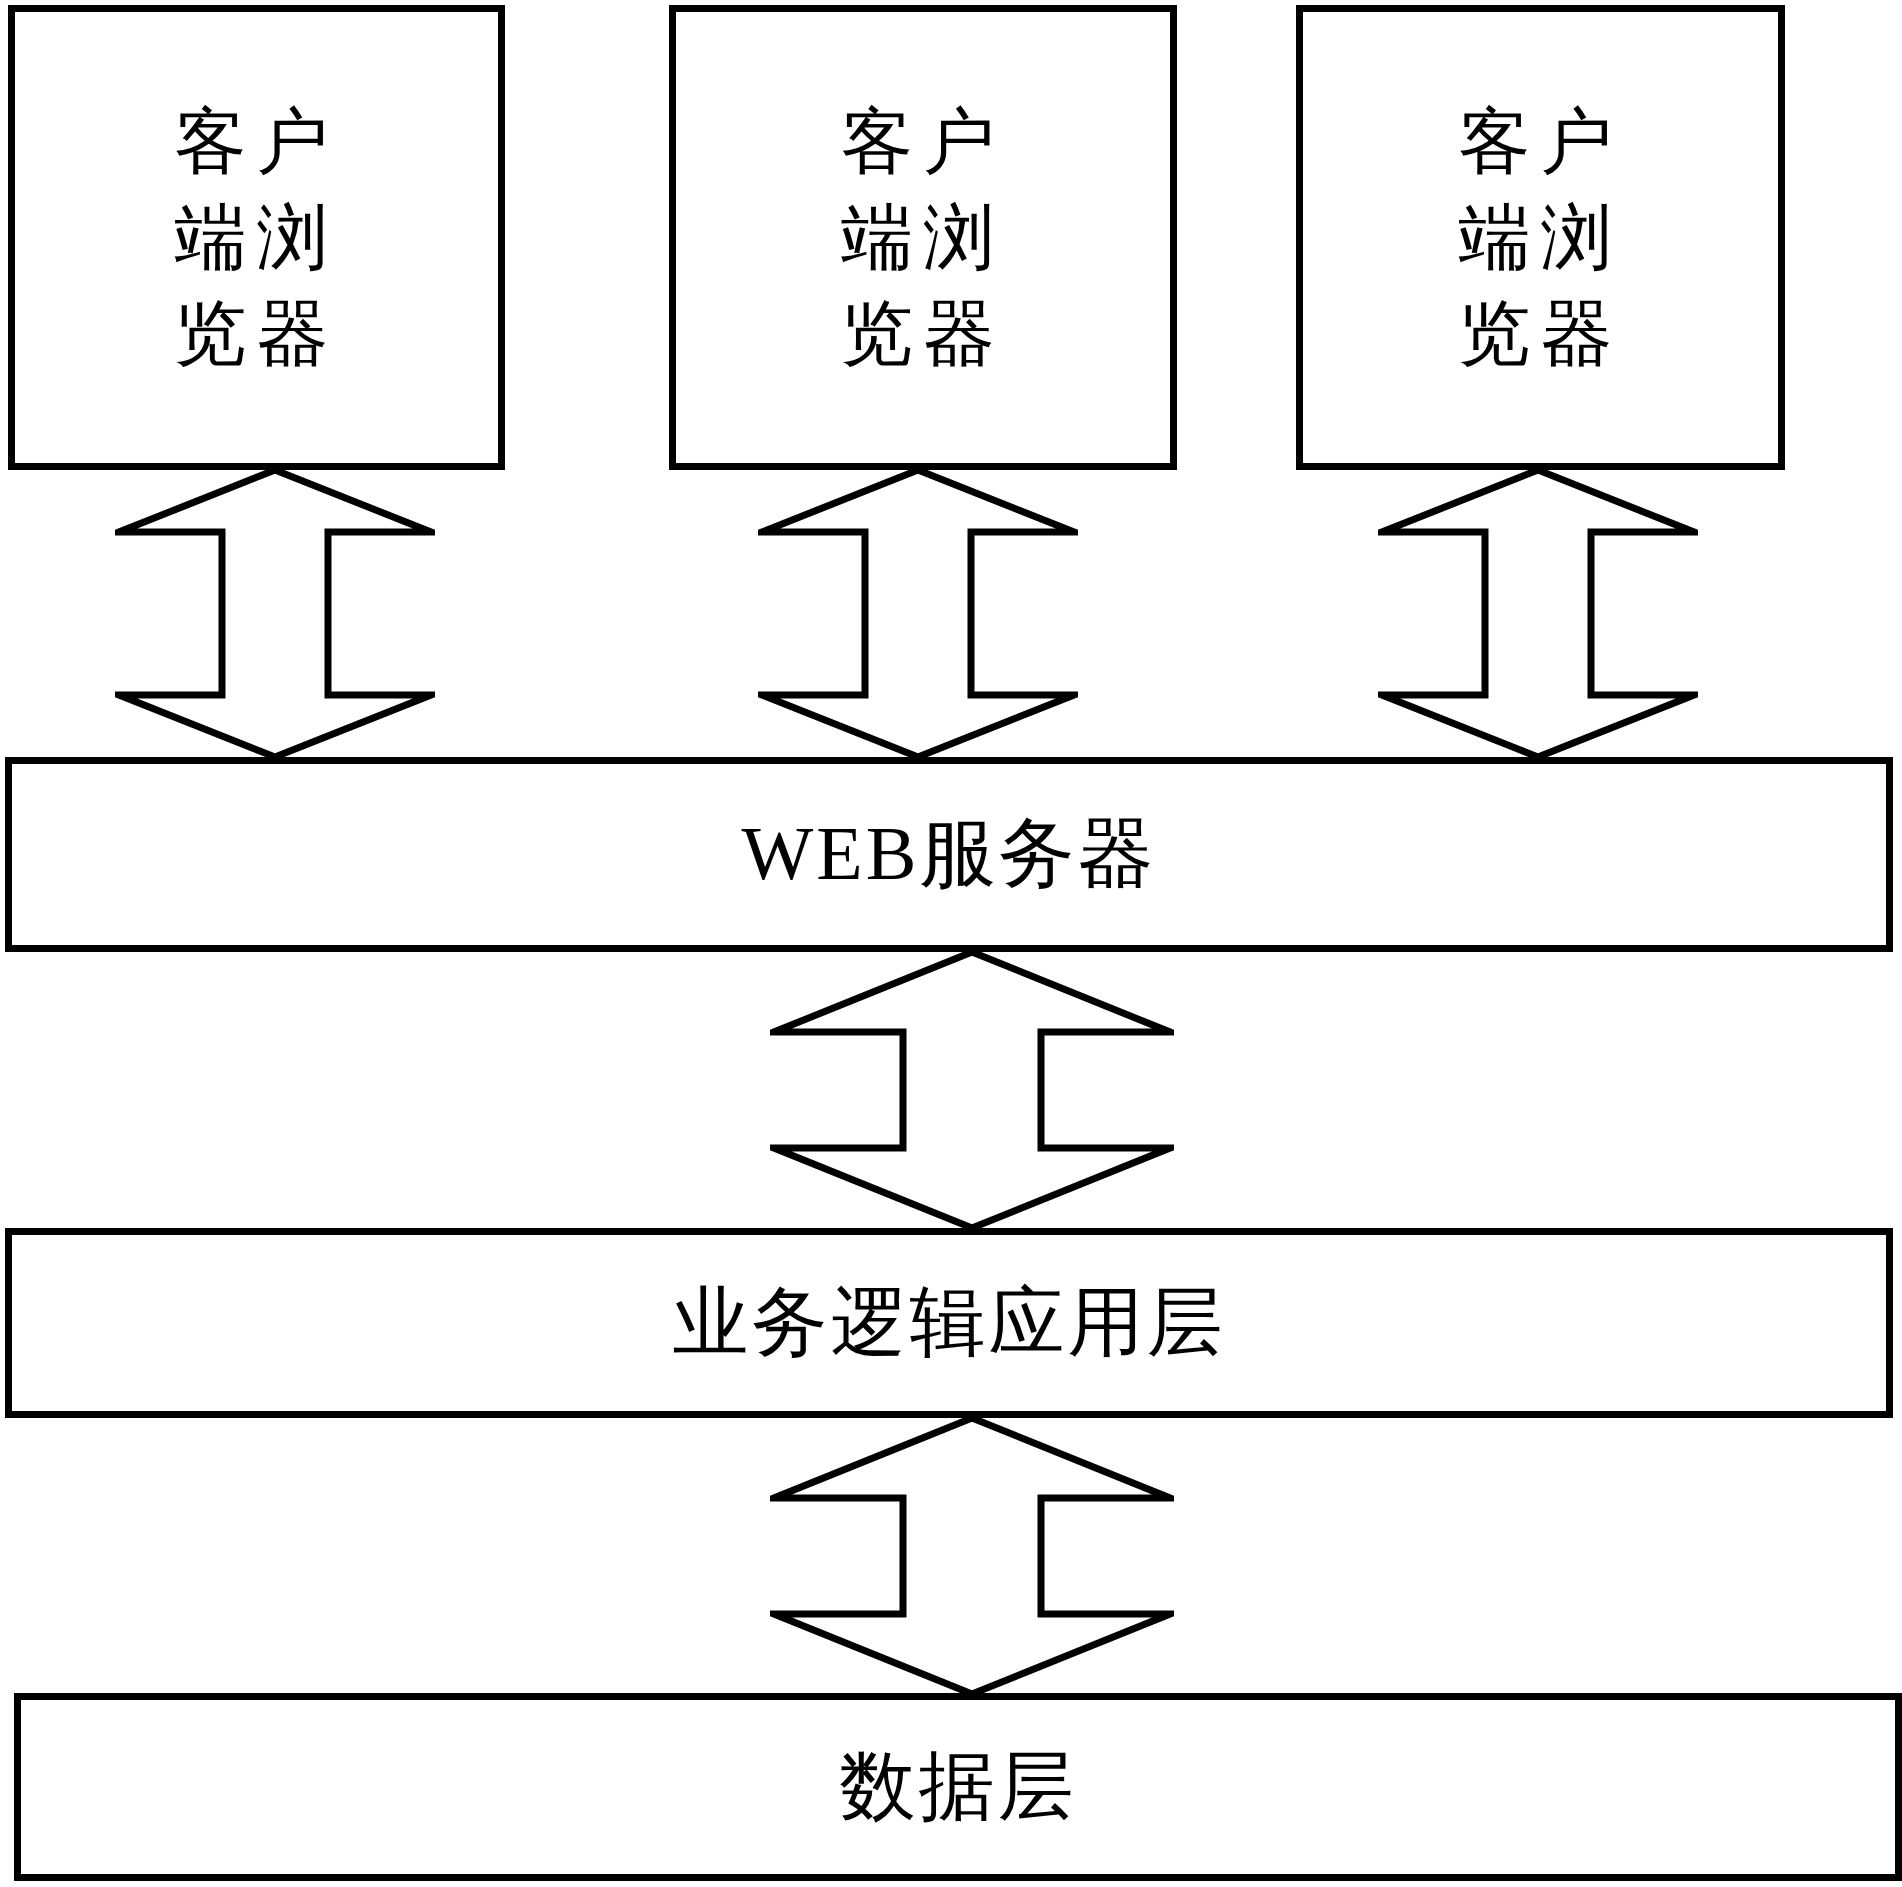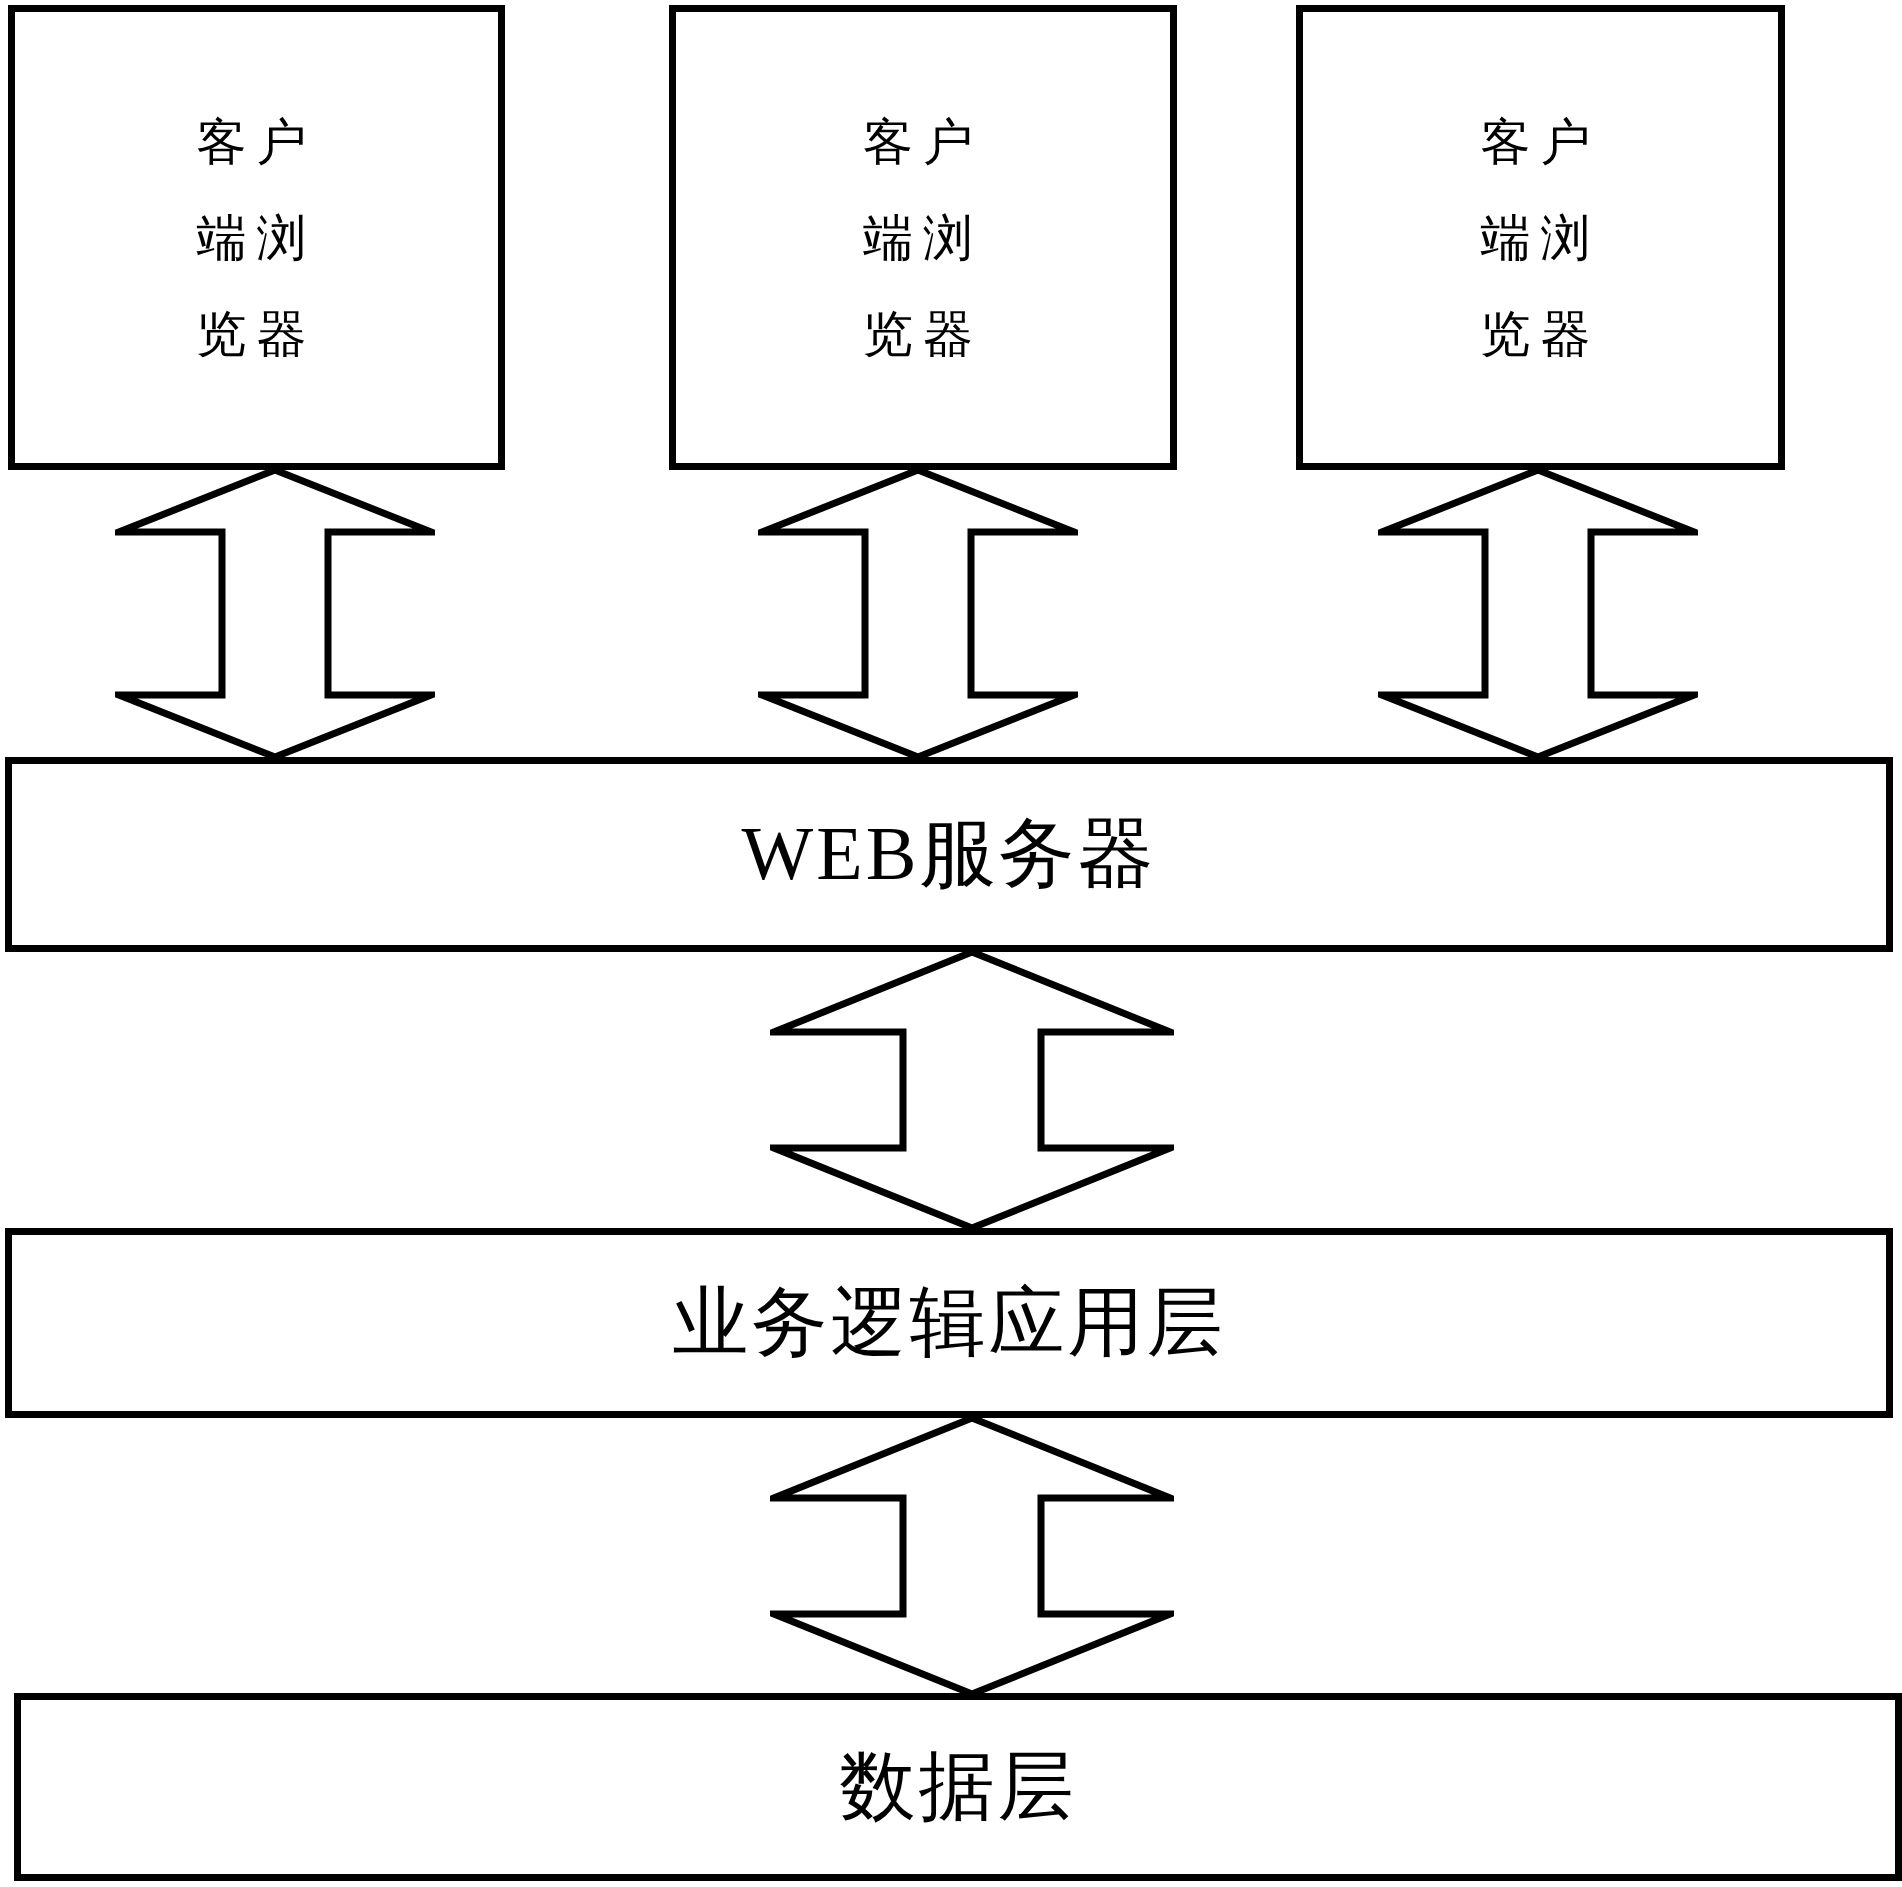--- a/index.html
+++ b/index.html
@@ -21,21 +21,21 @@
     top: 5px;
     height: 465px;
     border: 7px solid #000000;
     box-sizing: border-box;
     background: #ffffff;
     display: flex;
     align-items: center;
     justify-content: center;
   }
   .client-box .box-label {
-    font-size: 50px;
+    font-size: 72px;
     line-height: 96px;
     letter-spacing: 10px;
     white-space: pre-line;
     text-align: center;
   }
   .layer-bar {
     position: absolute;
     left: 5px;
     width: 1888px;
     border: 7px solid #000000;

